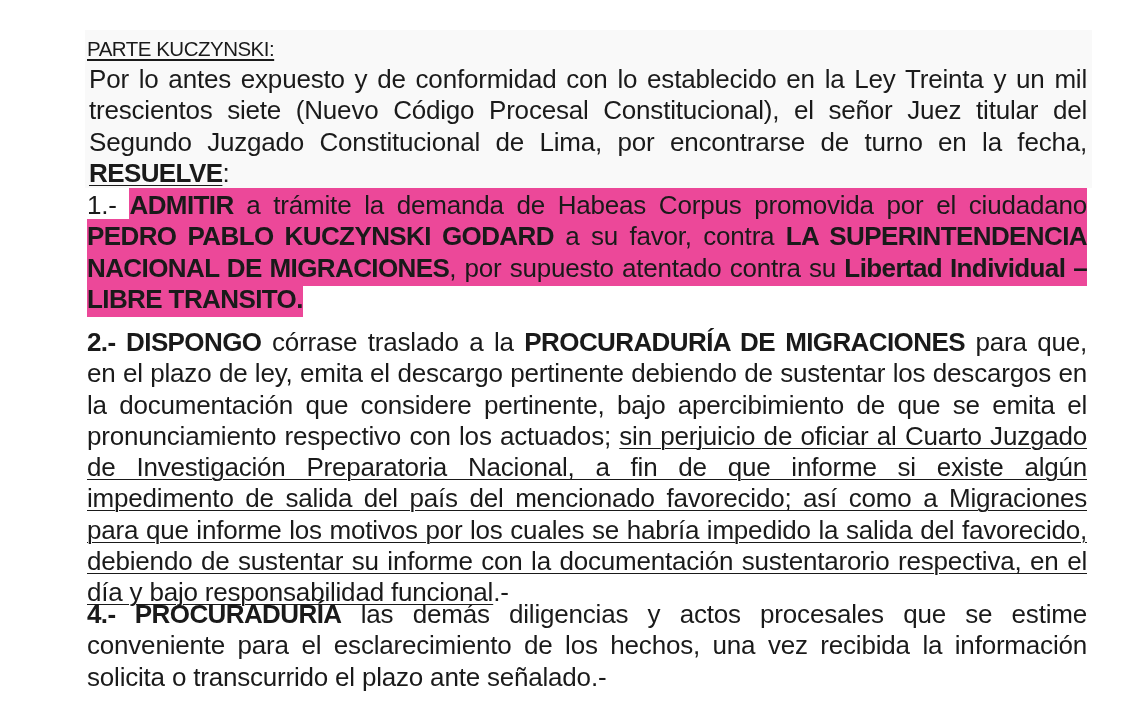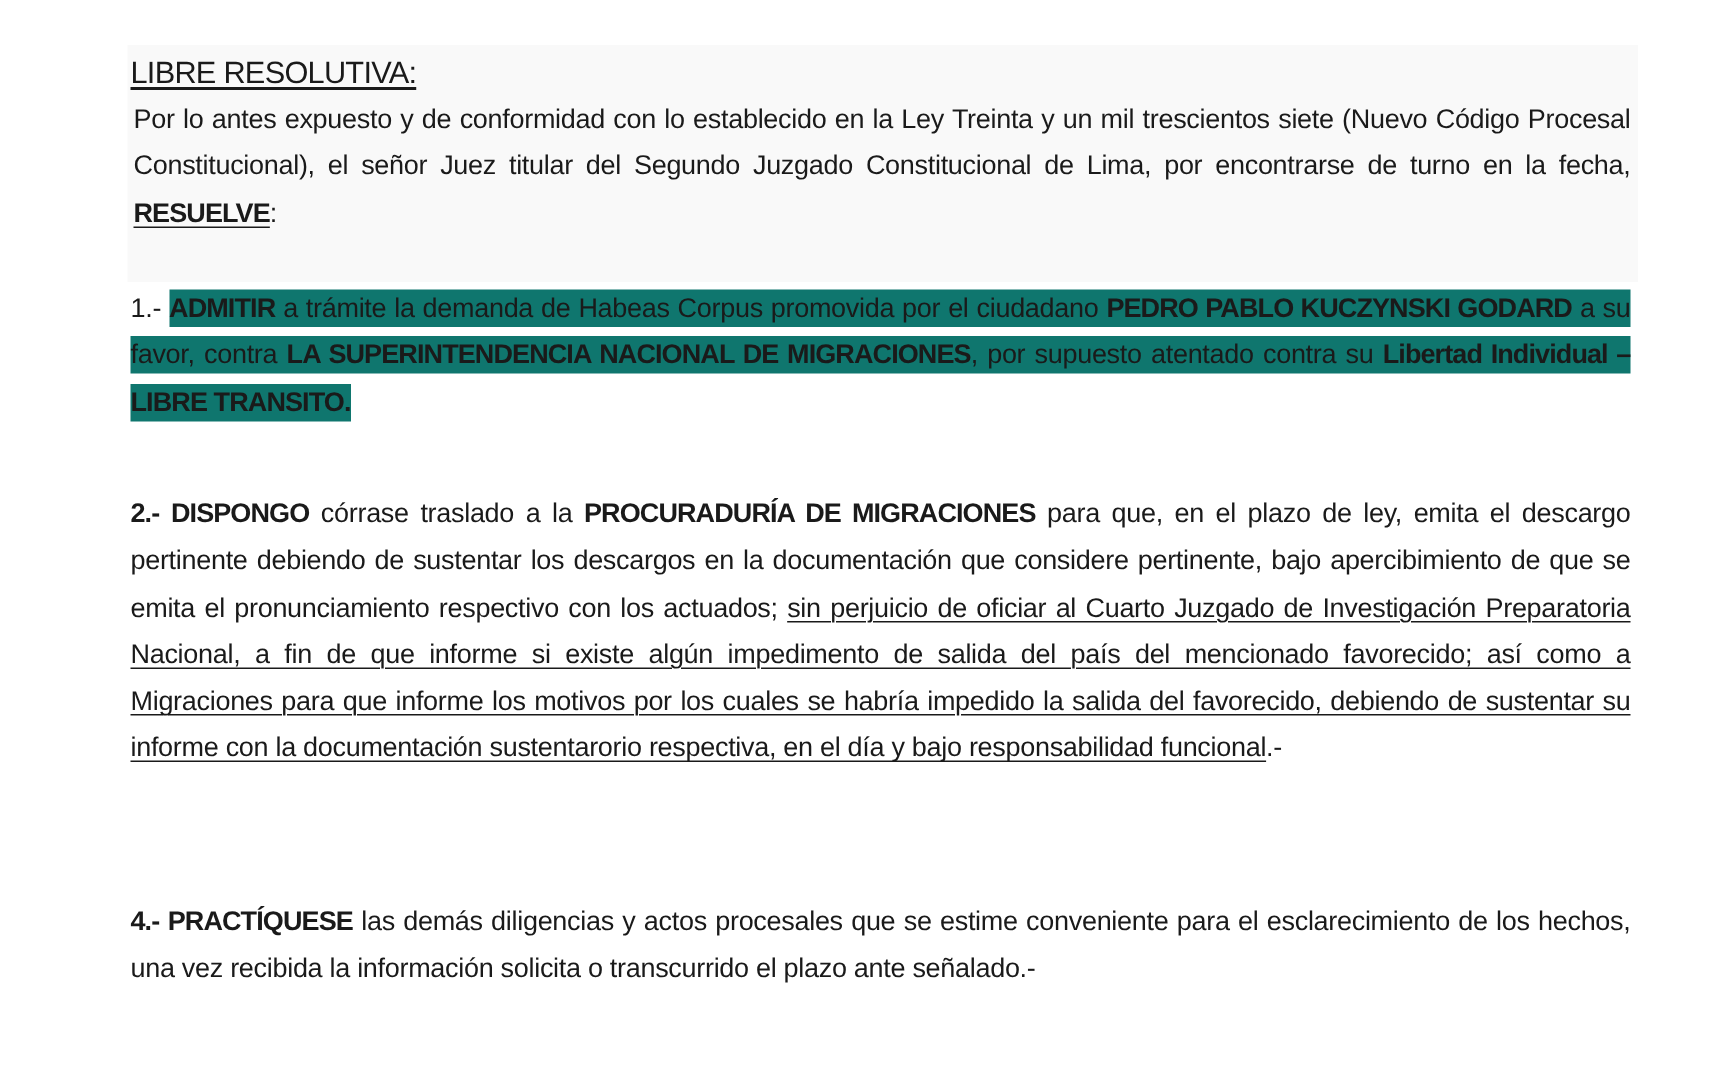--- a/index.html
+++ b/index.html
@@ -27,21 +27,21 @@
       left: 85px;
       top: 30px;
       width: 1007px;
       height: 158px;
       background: #f9f9f9;
     }
     .text-col {
       position: absolute;
       left: 87px;
       width: 1000px;
-      font-size: 18px;
+      font-size: 26px;
       line-height: 31.3px;
       letter-spacing: -0.2px;
     }
     .heading {
       top: 33px;
       font-size: 20.5px;
       line-height: 31px;
     }
     .heading span {
       text-decoration: underline;
@@ -62,49 +62,49 @@
     .item2 { top: 315px; margin-top: 12px; }
     .item4 { top: 599px; }
 
     .b { font-weight: bold; letter-spacing: -0.6px; }
     .u {
       text-decoration: underline;
       text-underline-offset: 3px;
       text-decoration-thickness: 1.4px;
     }
     .hl {
-      background: #0f766e;
+      background: #ec4899;
       box-decoration-break: clone;
       -webkit-box-decoration-break: clone;
       padding: 2px 0 3px 0;
     }
   </style>
 </head>
 <body>
 
 <div class="page">
 
   <div class="shade-block"></div>
 
   <div class="text-col heading">
-    <span>LIBRE RESOLUTIVA:</span>
+    <span>PARTE KUCZYNSKI:</span>
   </div>
 
   <div class="text-col para intro">
     <span>Por lo antes expuesto y de conformidad con lo establecido en la Ley Treinta y un mil trescientos siete (Nuevo Código Procesal Constitucional), el señor Juez titular del Segundo Juzgado Constitucional de Lima, por encontrarse de turno en la fecha, </span><span class="b u">RESUELVE</span><span>:</span>
   </div>
 
   <div class="text-col para item1">
     <span>1.-</span>
     <span class="hl"><span class="b">ADMITIR</span><span> a trámite la demanda de Habeas Corpus promovida por el ciudadano </span><span class="b">PEDRO PABLO KUCZYNSKI GODARD</span><span> a su favor, contra </span><span class="b">LA SUPERINTENDENCIA NACIONAL DE MIGRACIONES</span><span>, por supuesto atentado contra su </span><span class="b">Libertad Individual – LIBRE TRANSITO.</span></span>
   </div>
 
   <div class="text-col para item2">
     <span class="b">2.-</span>
     <span class="b">DISPONGO</span><span> córrase traslado a la </span><span class="b">PROCURADURÍA DE MIGRACIONES</span><span> para que, en el plazo de ley, emita el descargo pertinente debiendo de sustentar los descargos en la documentación que considere pertinente, bajo apercibimiento de que se emita el pronunciamiento respectivo con los actuados; </span><span class="u">sin perjuicio de oficiar al Cuarto Juzgado de Investigación Preparatoria Nacional, a fin de que informe si existe algún impedimento de salida del país del mencionado favorecido; así como a Migraciones  para que informe los motivos por los cuales se habría impedido la salida del favorecido, debiendo de sustentar su informe con la documentación sustentarorio respectiva, en  el día y bajo responsabilidad funcional</span><span>.-</span>
   </div>
 
   <div class="text-col para item4">
     <span class="b">4.-</span>
-    <span class="b">PRACTÍQUESE</span><span> las demás diligencias y actos procesales que se estime conveniente   para el esclarecimiento de los hechos, una vez recibida la información solicita o transcurrido el plazo ante señalado.-</span>
+    <span class="b">PROCURADURÍA</span><span> las demás diligencias y actos procesales que se estime conveniente   para el esclarecimiento de los hechos, una vez recibida la información solicita o transcurrido el plazo ante señalado.-</span>
   </div>
 
 </div>
 
 </body></html>

